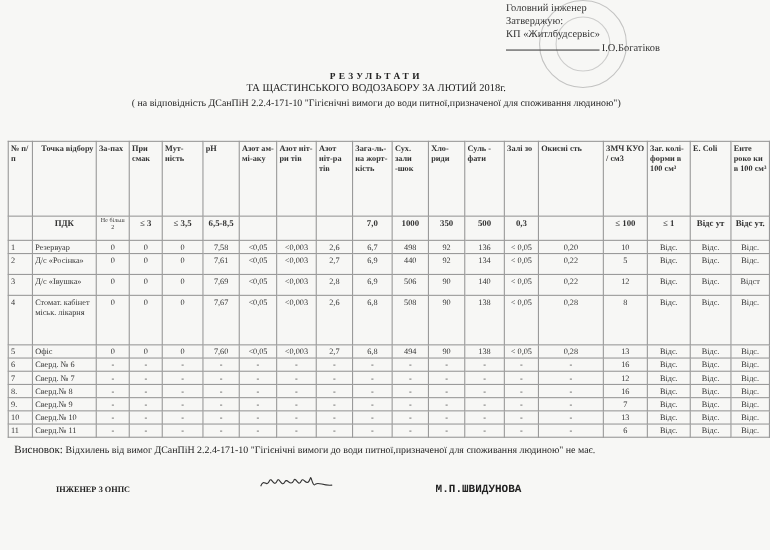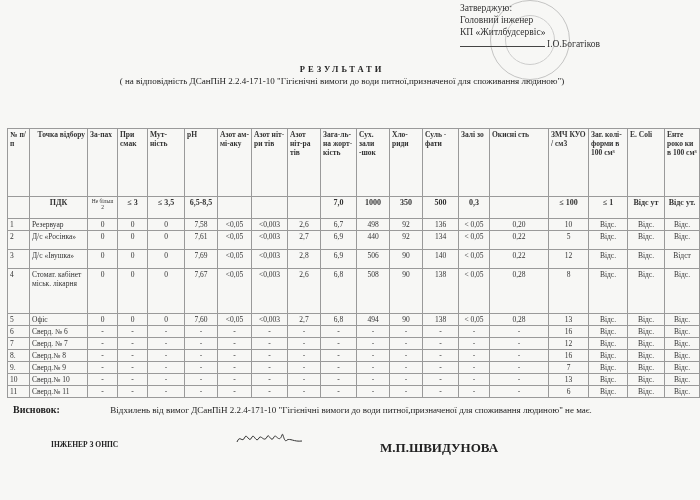--- a/index.html
+++ b/index.html
@@ -47,41 +47,42 @@
   tr.pdk td { font-weight:bold; font-size:8px; }
   tr.pdk td.small { font-size:5.5px; line-height:6px; font-weight:normal; }
   tr.r1 { height:11px; }
   tr.r2 { height:19px; }
   tr.r3 { height:19px; }
   tr.r4 { height:45px; }
   tr.rs { height:11px; }
   .conclusion {
     position:absolute; left:13px; top:404px; font-size:10px; color:#222; white-space:nowrap;
   }
-  .conclusion b { font-weight:bold; }
-  .conclusion .ctext { font-size:9px;margin-left:48px; }
+  .conclusion b { font-weight:normal; }
+  .conclusion .ctext { font-size:9px; }
   .signer-title { position:absolute; left:14px; top:440px; font-size:7.5px; font-weight:bold;padding-left:37px; }
   .signature {
     position:absolute; left:234px; top:428px; width:70px; height:22px;
   }
-  .signer-name { position:absolute; left:380px; top:440px; font-size:13px; font-weight:bold; }
+  .signer-name { position:absolute; left:396px; top:440px; font-size:10px; font-weight:bold;font-family:Liberation Mono, monospace; }
 </style>
 </head>
 <body>
 
 <div class="stamp"></div>
 <div class="approval">
+  <div class="line">Головний інженер</div>
   <div class="line">Затверджую:</div>
-  <div class="line">Головний інженер</div>
   <div class="line">КП «Житлбудсервіс»</div>
   <div class="line"><span class="sign-line"></span><span>І.О.Богатіков</span></div>
 </div>
 
 <div class="titles">
   <div class="t1">РЕЗУЛЬТАТИ</div>
+  <div class="t3">ТА ЩАСТИНСЬКОГО ВОДОЗАБОРУ ЗА ЛЮТИЙ 2018г.</div>
   <div class="t4">( на відповідність ДСанПіН 2.2.4-171-10 "Гігієнічні вимоги до води питної,призначеної для споживання людиною")</div>
 </div>
 
 <table class="results">
   <colgroup>
     <col style="width:22px">
       <col style="width:58px">
       <col style="width:30px">
       <col style="width:30px">
     <col style="width:37px">

